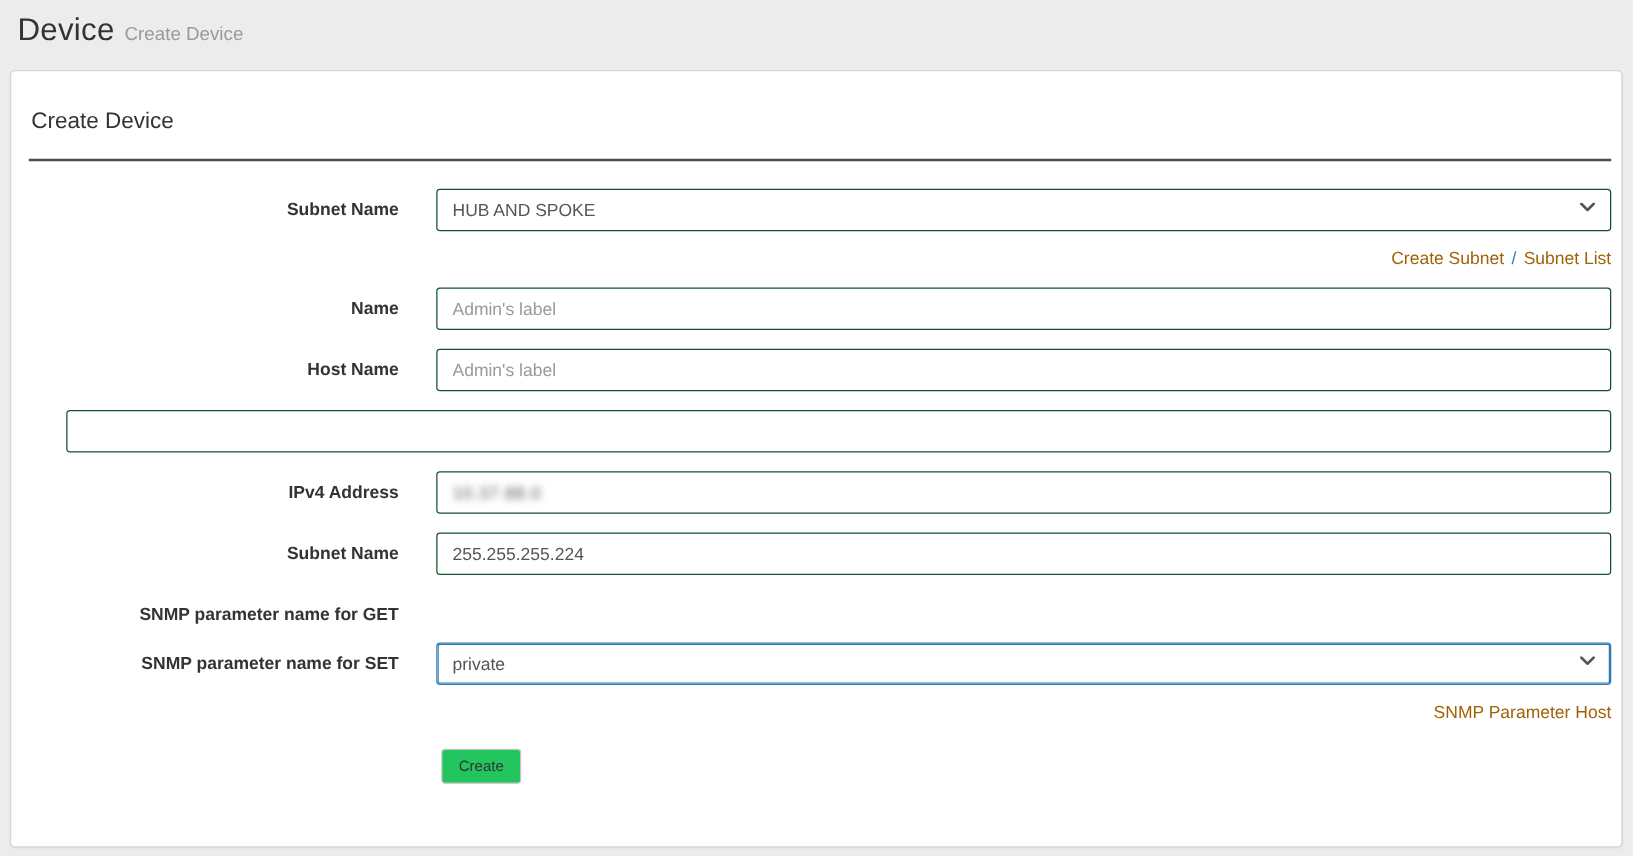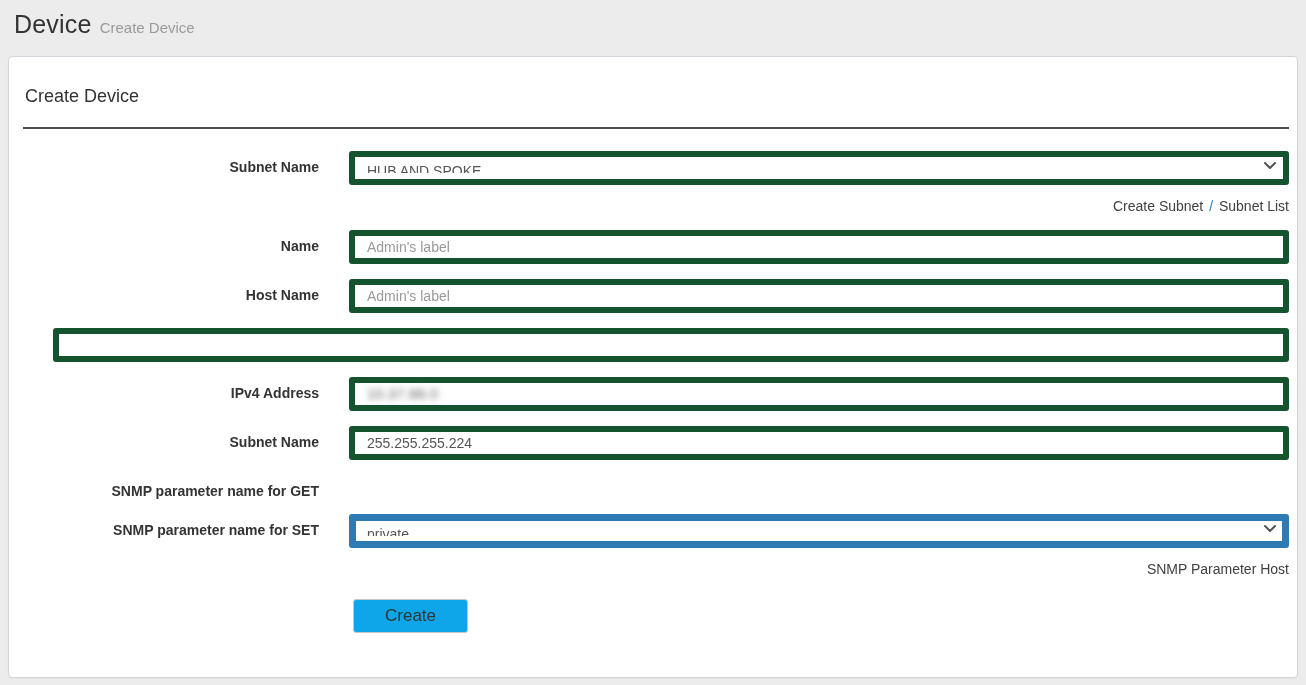--- a/index.html
+++ b/index.html
@@ -72,21 +72,21 @@
     position: relative;
   }
   .text-input, .select-input {
     width: 100%;
     height: 34px;
     padding: 6px 12px;
     font-size: 14px;
     font-family: "Liberation Sans", sans-serif;
     color: #555;
     background: #fff;
-    border: 6px solid #14532d;
+    border: 1px solid #14532d;
     border-radius: 3px;
     outline: none;
   }
   .text-input::placeholder { color: #999; opacity: 1; }
   .select-input {
     -webkit-appearance: none;
     appearance: none;
     padding-right: 34px;
   }
   .select-input.focused {
@@ -110,35 +110,35 @@
     filter: blur(3px);
     color: #5a5a5a;
     font-size: 14px;
     letter-spacing: 0.5px;
     user-select: none;
   }
   
   .links-row { margin-bottom: 16px; margin-top: -2px; }
   .links-right { text-align: right; font-size: 14px; }
   a.link {
-    color: #404040;
+    color: #a16207;
     text-decoration: none;
     cursor: pointer;
   }
   .link-sep { color: #337ab7; margin: 0 2px; }
   
   .btn-row { margin-top: 22px; }
   .btn-default {
     display: inline-block;
     margin-left: 4px;
-    padding: 6px 31px;
-    font-size: 17px;
+    padding: 6px 13px;
+    font-size: 12px;
     font-family: "Liberation Sans", sans-serif;
     color: #333;
-    background: #0ea5e9;
+    background: #22c55e;
     border: 1px solid #c6c6c6;
     border-radius: 3px;
     cursor: pointer;
   }
 </style>
 </head>
 <body>
 
 <div class="page-header">
   <span class="page-title">Device</span><span class="page-subtitle">Create Device</span>

